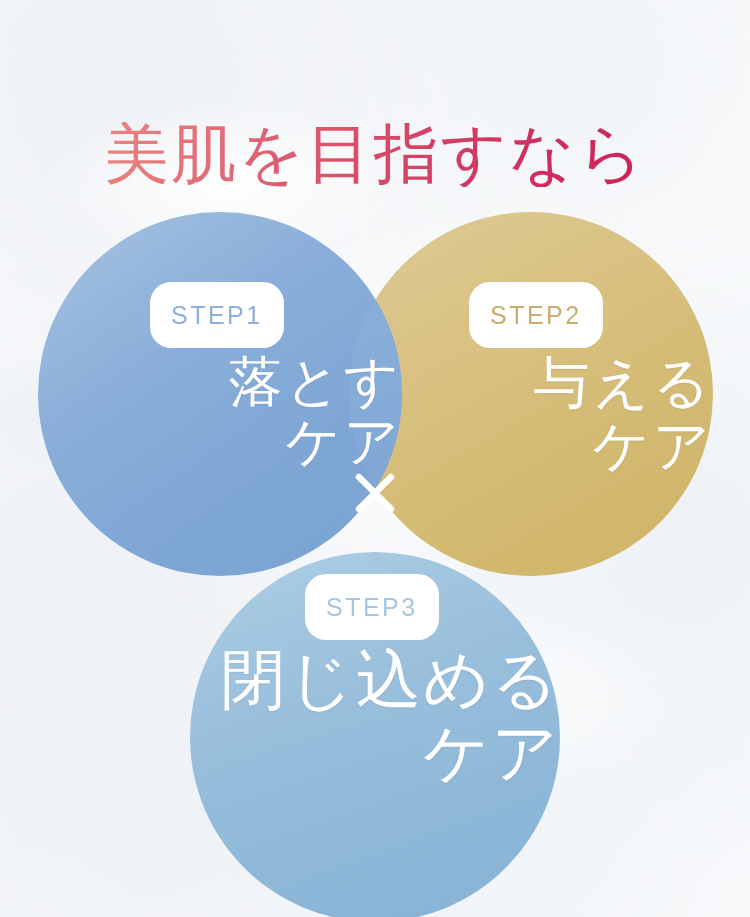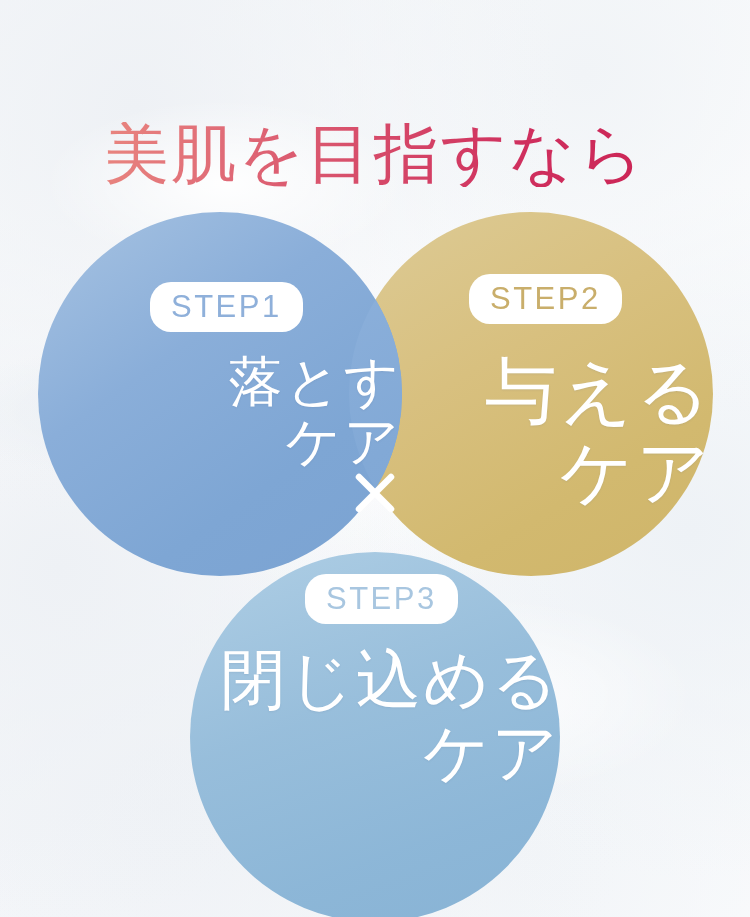--- a/index.html
+++ b/index.html
@@ -116,34 +116,34 @@
     height: 364px;
     border-radius: 50%;
     background: linear-gradient(150deg, #8fb2dc 0%, #82a9d6 45%, #7ba3d2 100%);
     clip-path: circle(182px at -129px 182px);
     z-index: 2;
   }
 
   
   .badge {
     position: absolute;
-    height: 50px;
-    padding: 0 21px;
+    height: 42px;
+    padding: 12px 21px;
     border-radius: 21px;
     background: #ffffff;
     display: flex;
     align-items: center;
     justify-content: center;
-    font-size: 31px;
+    font-size: 25px;
     font-weight: 400;
     letter-spacing: 2.5px;
     z-index: 8;
   }
   .badge-step1 { left: 150px; top: 282px; color: #8fb0da; }
-  .badge-step2 { left: 469px; top: 274px; color: #c9ae6b; }
+  .badge-step2 { left: 469px; top: 282px; color: #c9ae6b; }
   .badge-step3 { left: 305px; top: 574px; color: #a8c6e0; }
 
   
   .label {
     position: absolute;
     text-align: right;
     color: #ffffff;
     font-family: "Liberation Serif", "DejaVu Serif", serif;
     font-weight: 400;
     line-height: 1.12;
@@ -155,21 +155,21 @@
     left: 38px;
     top: 352px;
     width: 364px;
     font-size: 54px;
     letter-spacing: 3px;
   }
   .label-step2 {
     left: 349px;
     top: 352px;
     width: 364px;
-    font-size: 72px;
+    font-size: 56px;
     letter-spacing: 3px;
   }
   .label-step3 {
     left: 190px;
     top: 644px;
     width: 370px;
     font-size: 65px;
     letter-spacing: 2px;
   }
 

